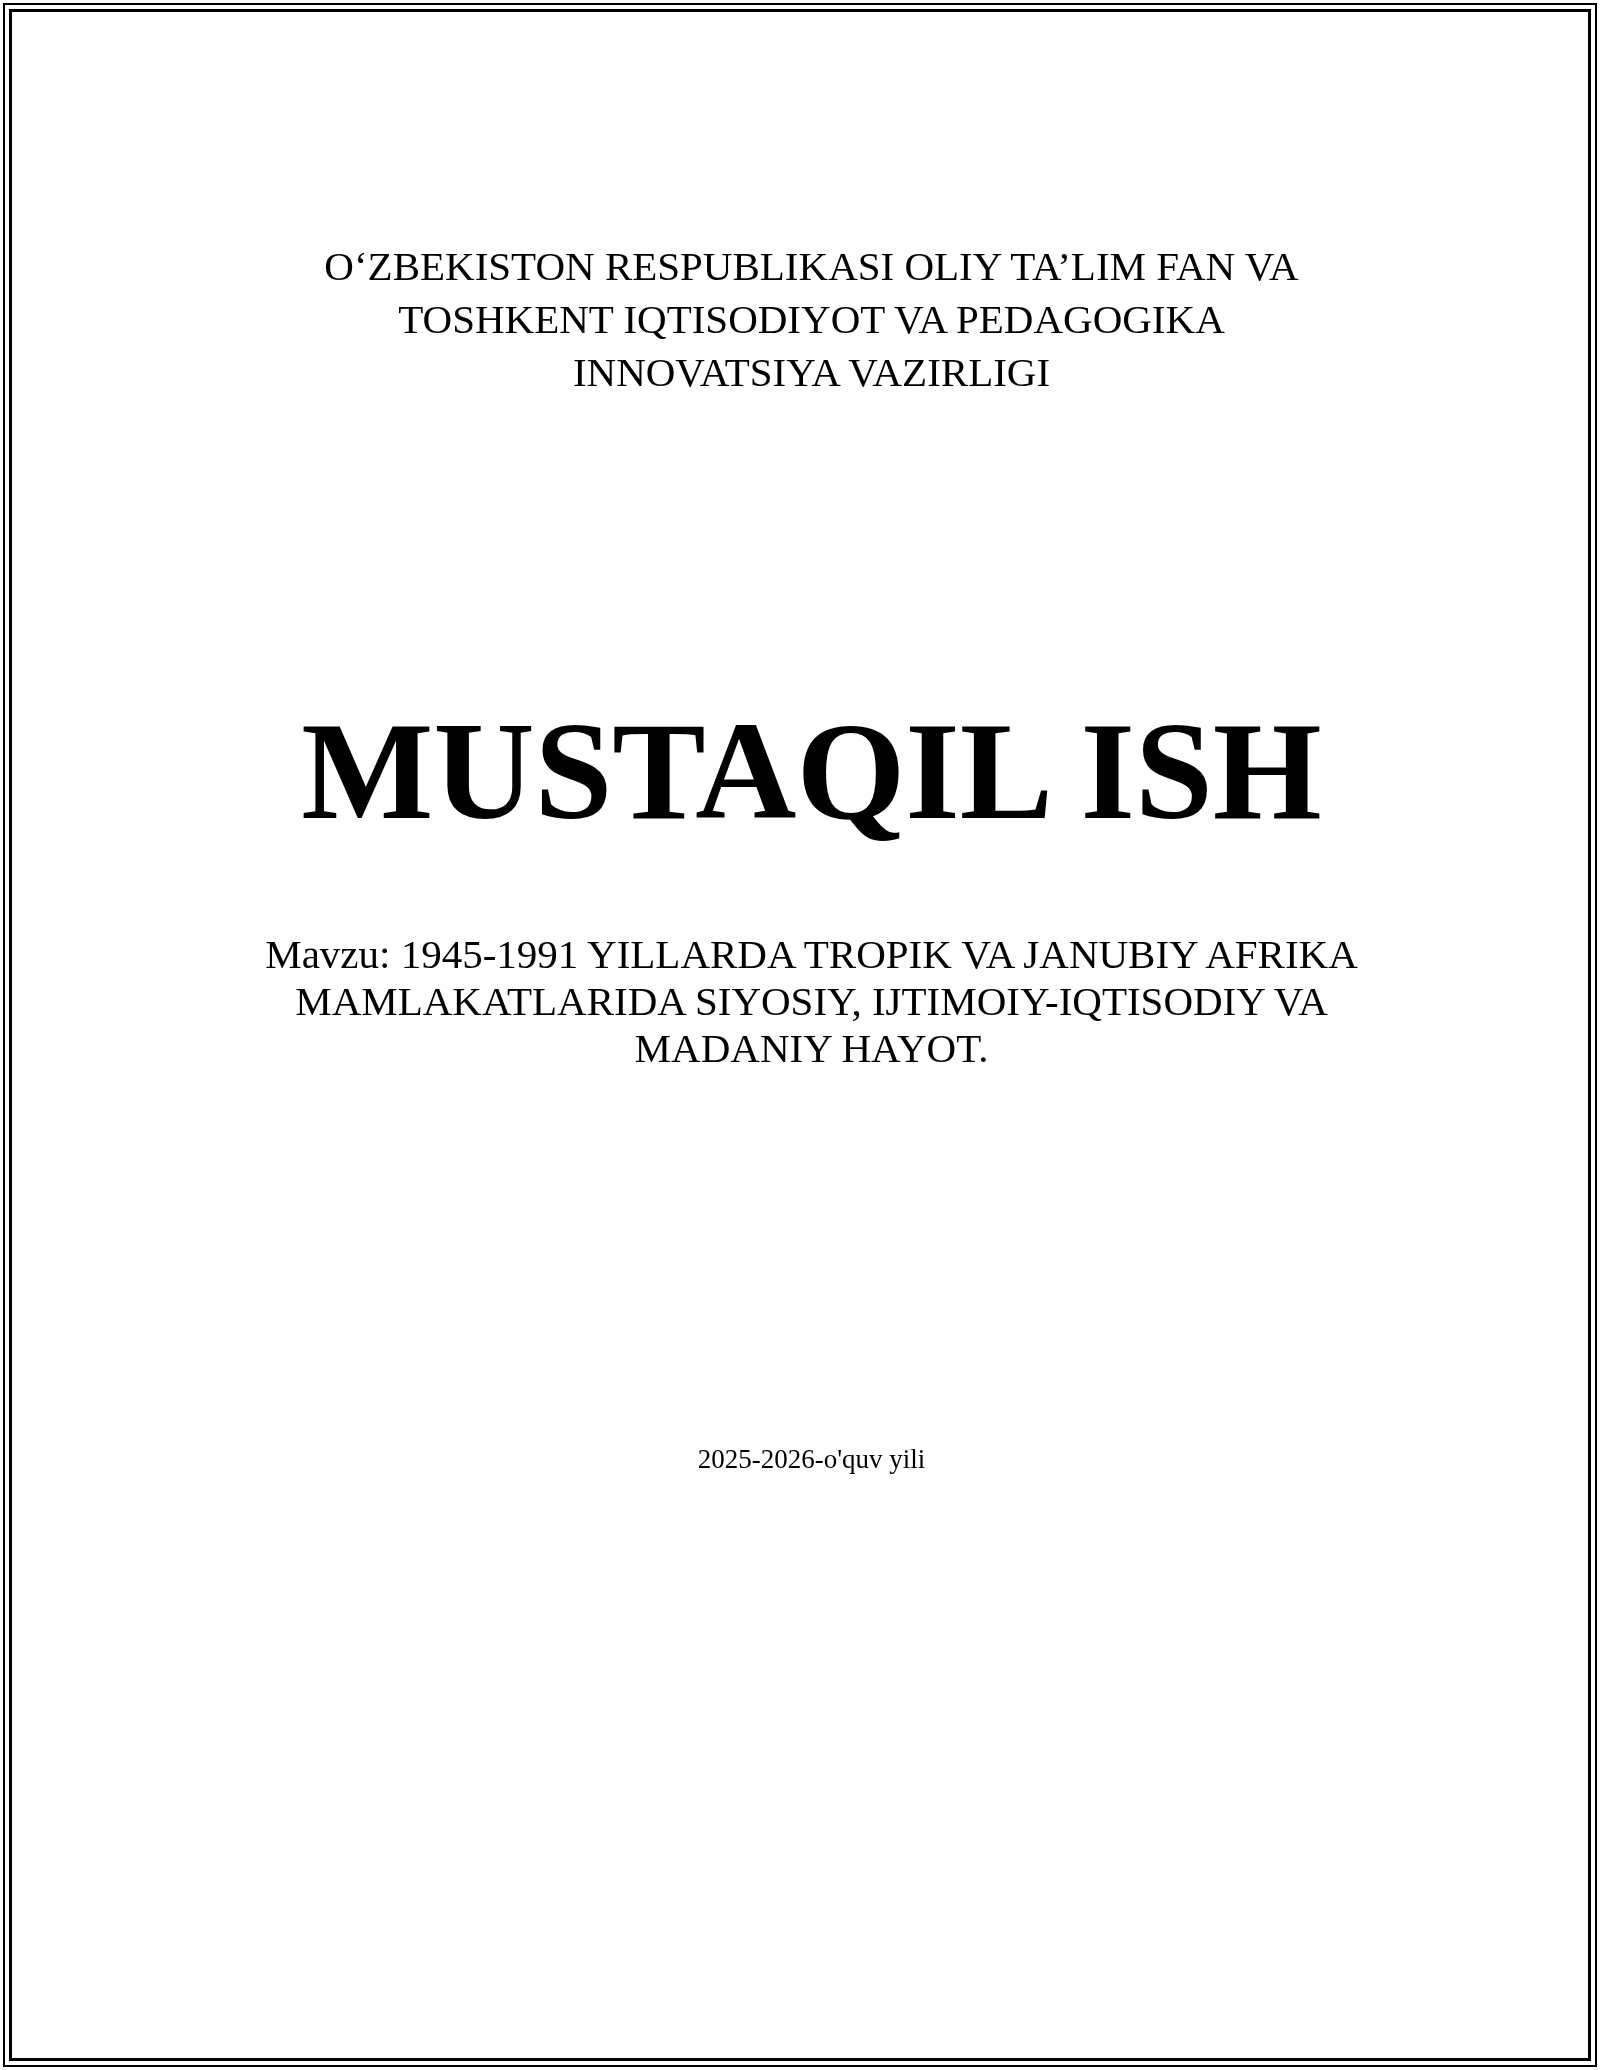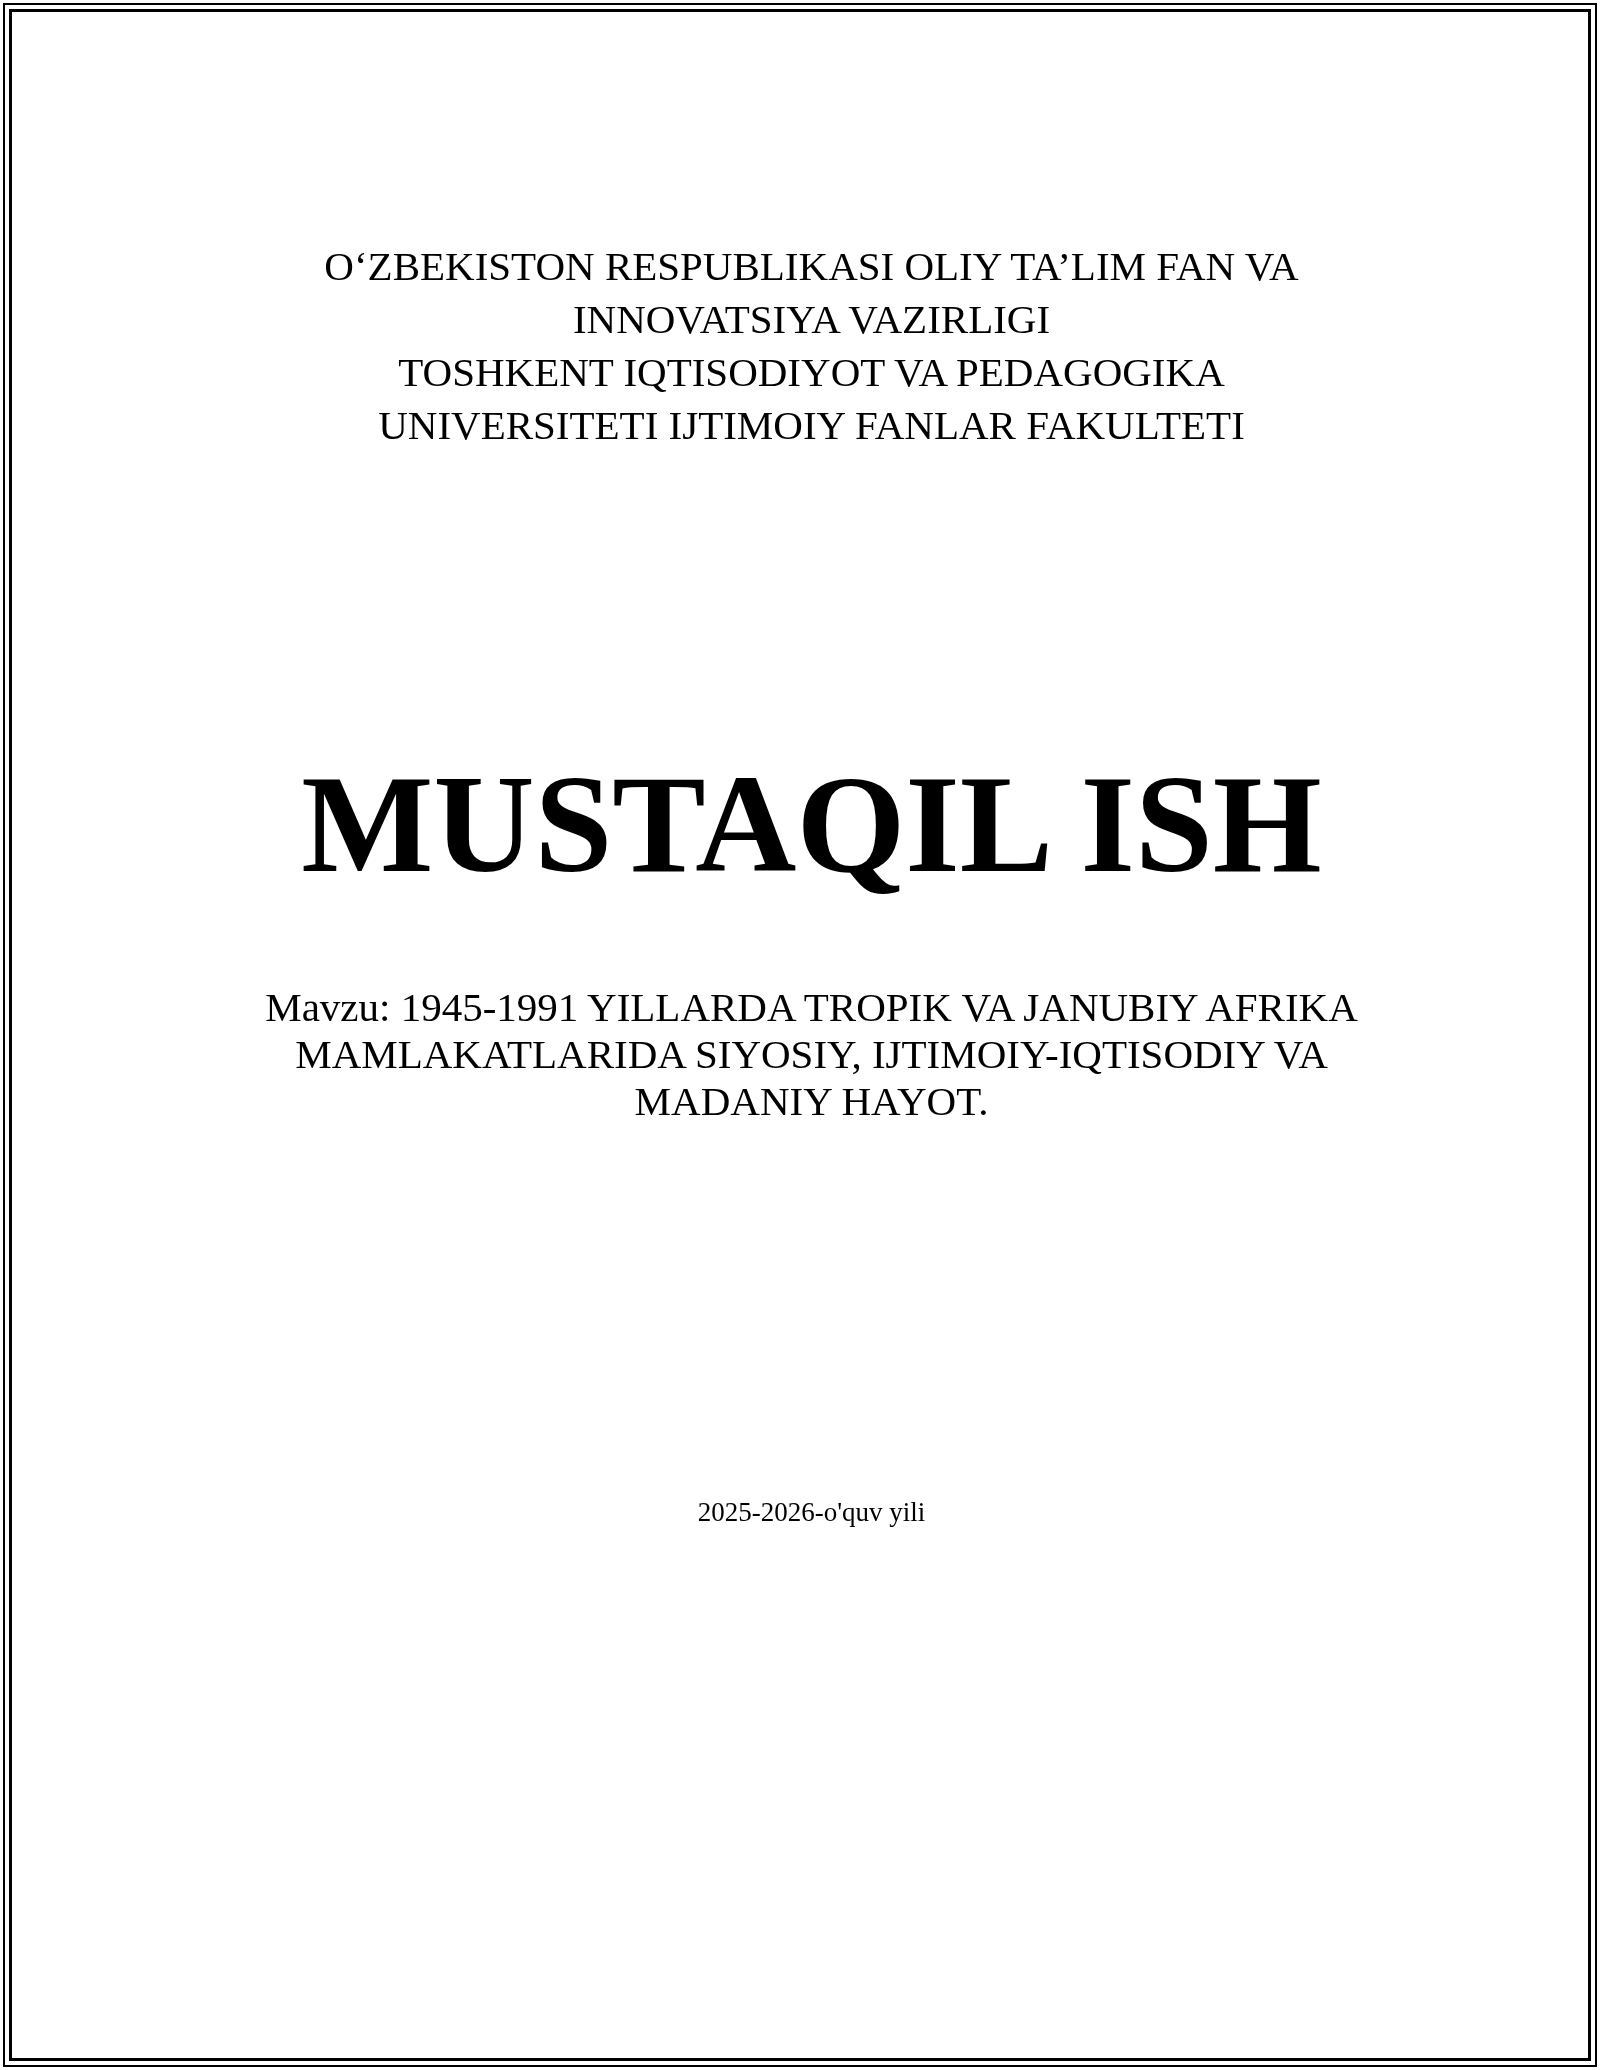--- a/index.html
+++ b/index.html
@@ -67,23 +67,22 @@
 <body>
 
 <div class="page">
   <div class="frame-outer"></div>
   <div class="frame-inner"></div>
 
   <div class="content">
 
     <div class="header-block">
       <div>O‘ZBEKISTON RESPUBLIKASI OLIY TA’LIM FAN VA</div>
+      <div>TOSHKENT IQTISODIYOT VA PEDAGOGIKA</div>
       <div>INNOVATSIYA VAZIRLIGI</div>
-      <div>TOSHKENT IQTISODIYOT VA PEDAGOGIKA</div>
-      <div>UNIVERSITETI IJTIMOIY FANLAR FAKULTETI</div>
     </div>
 
     <div class="main-title">MUSTAQIL ISH</div>
 
     <div class="topic-block">
       <div>Mavzu: 1945-1991 YILLARDA TROPIK VA JANUBIY AFRIKA</div>
       <div>MAMLAKATLARIDA SIYOSIY, IJTIMOIY-IQTISODIY VA</div>
       <div>MADANIY HAYOT.</div>
     </div>
 

